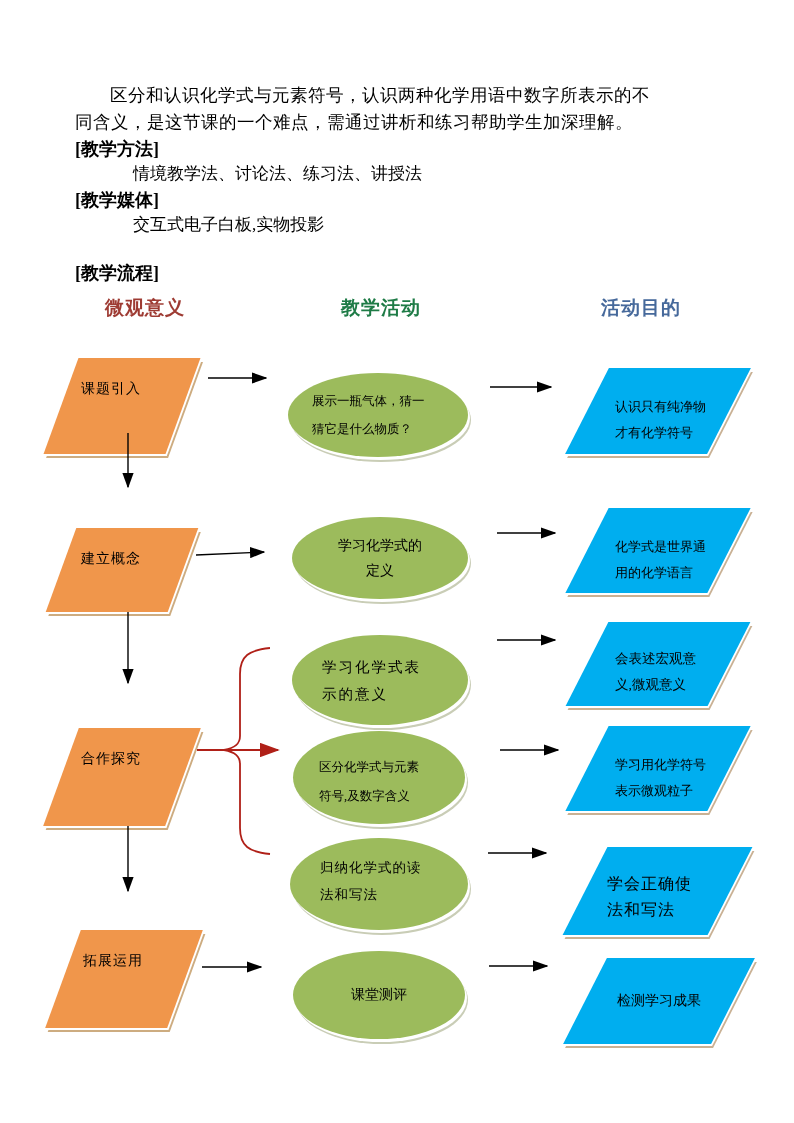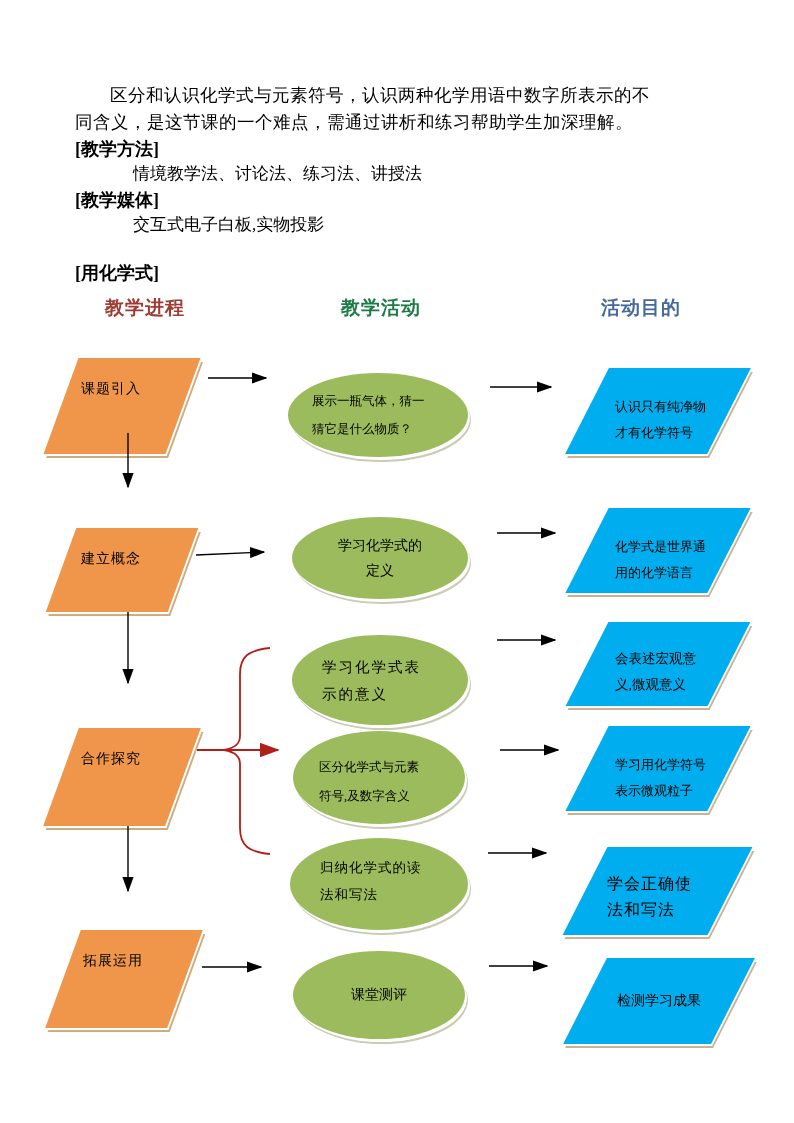--- a/index.html
+++ b/index.html
@@ -40,21 +40,21 @@
 
 <div class="page">
 
   <div class="doc">
     <div class="para-line indent">区分和认识化学式与元素符号，认识两种化学用语中数字所表示的不</div>
     <div class="para-line">同含义，是这节课的一个难点，需通过讲析和练习帮助学生加深理解。</div>
     <div class="sec-heading">[教学方法]</div>
     <div class="sec-body">情境教学法、讨论法、练习法、讲授法</div>
     <div class="sec-heading">[教学媒体]</div>
     <div class="sec-body">交互式电子白板,实物投影</div>
-    <div class="sec-heading flow-heading">[用化学式]</div>
+    <div class="sec-heading flow-heading">[教学流程]</div>
   </div>
 
   <div class="flowchart">
 
     <svg class="connectors" width="794" height="1123" viewBox="0 0 794 1123">
       <defs>
         <marker id="ab" markerWidth="11" markerHeight="8" refX="10" refY="4" orient="auto">
           <path d="M0,0 L11,4 L0,8 Z" fill="#000"></path>
         </marker>
         <marker id="ar" markerWidth="11" markerHeight="8" refX="10" refY="4" orient="auto">
@@ -71,21 +71,21 @@
       <line x1="497" y1="640" x2="555" y2="640" stroke="#000" stroke-width="1.4" marker-end="url(#ab)"></line>
       <line x1="500" y1="750" x2="558" y2="750" stroke="#000" stroke-width="1.4" marker-end="url(#ab)"></line>
       <line x1="488" y1="853" x2="546" y2="853" stroke="#000" stroke-width="1.4" marker-end="url(#ab)"></line>
       <line x1="202" y1="967" x2="261" y2="967" stroke="#000" stroke-width="1.4" marker-end="url(#ab)"></line>
       <line x1="489" y1="966" x2="547" y2="966" stroke="#000" stroke-width="1.4" marker-end="url(#ab)"></line>
 
       <line x1="197" y1="750" x2="278" y2="750" stroke="#B02018" stroke-width="1.8" marker-end="url(#ar)"></line>
       <path d="M270,648 C249,650 240,656 240,674 L240,736 C240,744 235,748 224,750 C235,752 240,756 240,764 L240,828 C240,846 249,852 270,854" fill="none" stroke="#B02018" stroke-width="1.8"></path>
     </svg>
 
-    <div class="col-header hdr-process">教学进程</div>
+    <div class="col-header hdr-process">微观意义</div>
     <div class="col-header hdr-activity">教学活动</div>
     <div class="col-header hdr-purpose">活动目的</div>
 
     <div class="shape stage" style="left:61px;top:333px;width:122px;height:96px;">
       <div class="para-bg"></div>
       <div class="label">课题引入</div>
     </div>
     <div class="shape stage" style="left:61px;top:503px;width:122px;height:84px;">
       <div class="para-bg"></div>
       <div class="label">建立概念</div>

